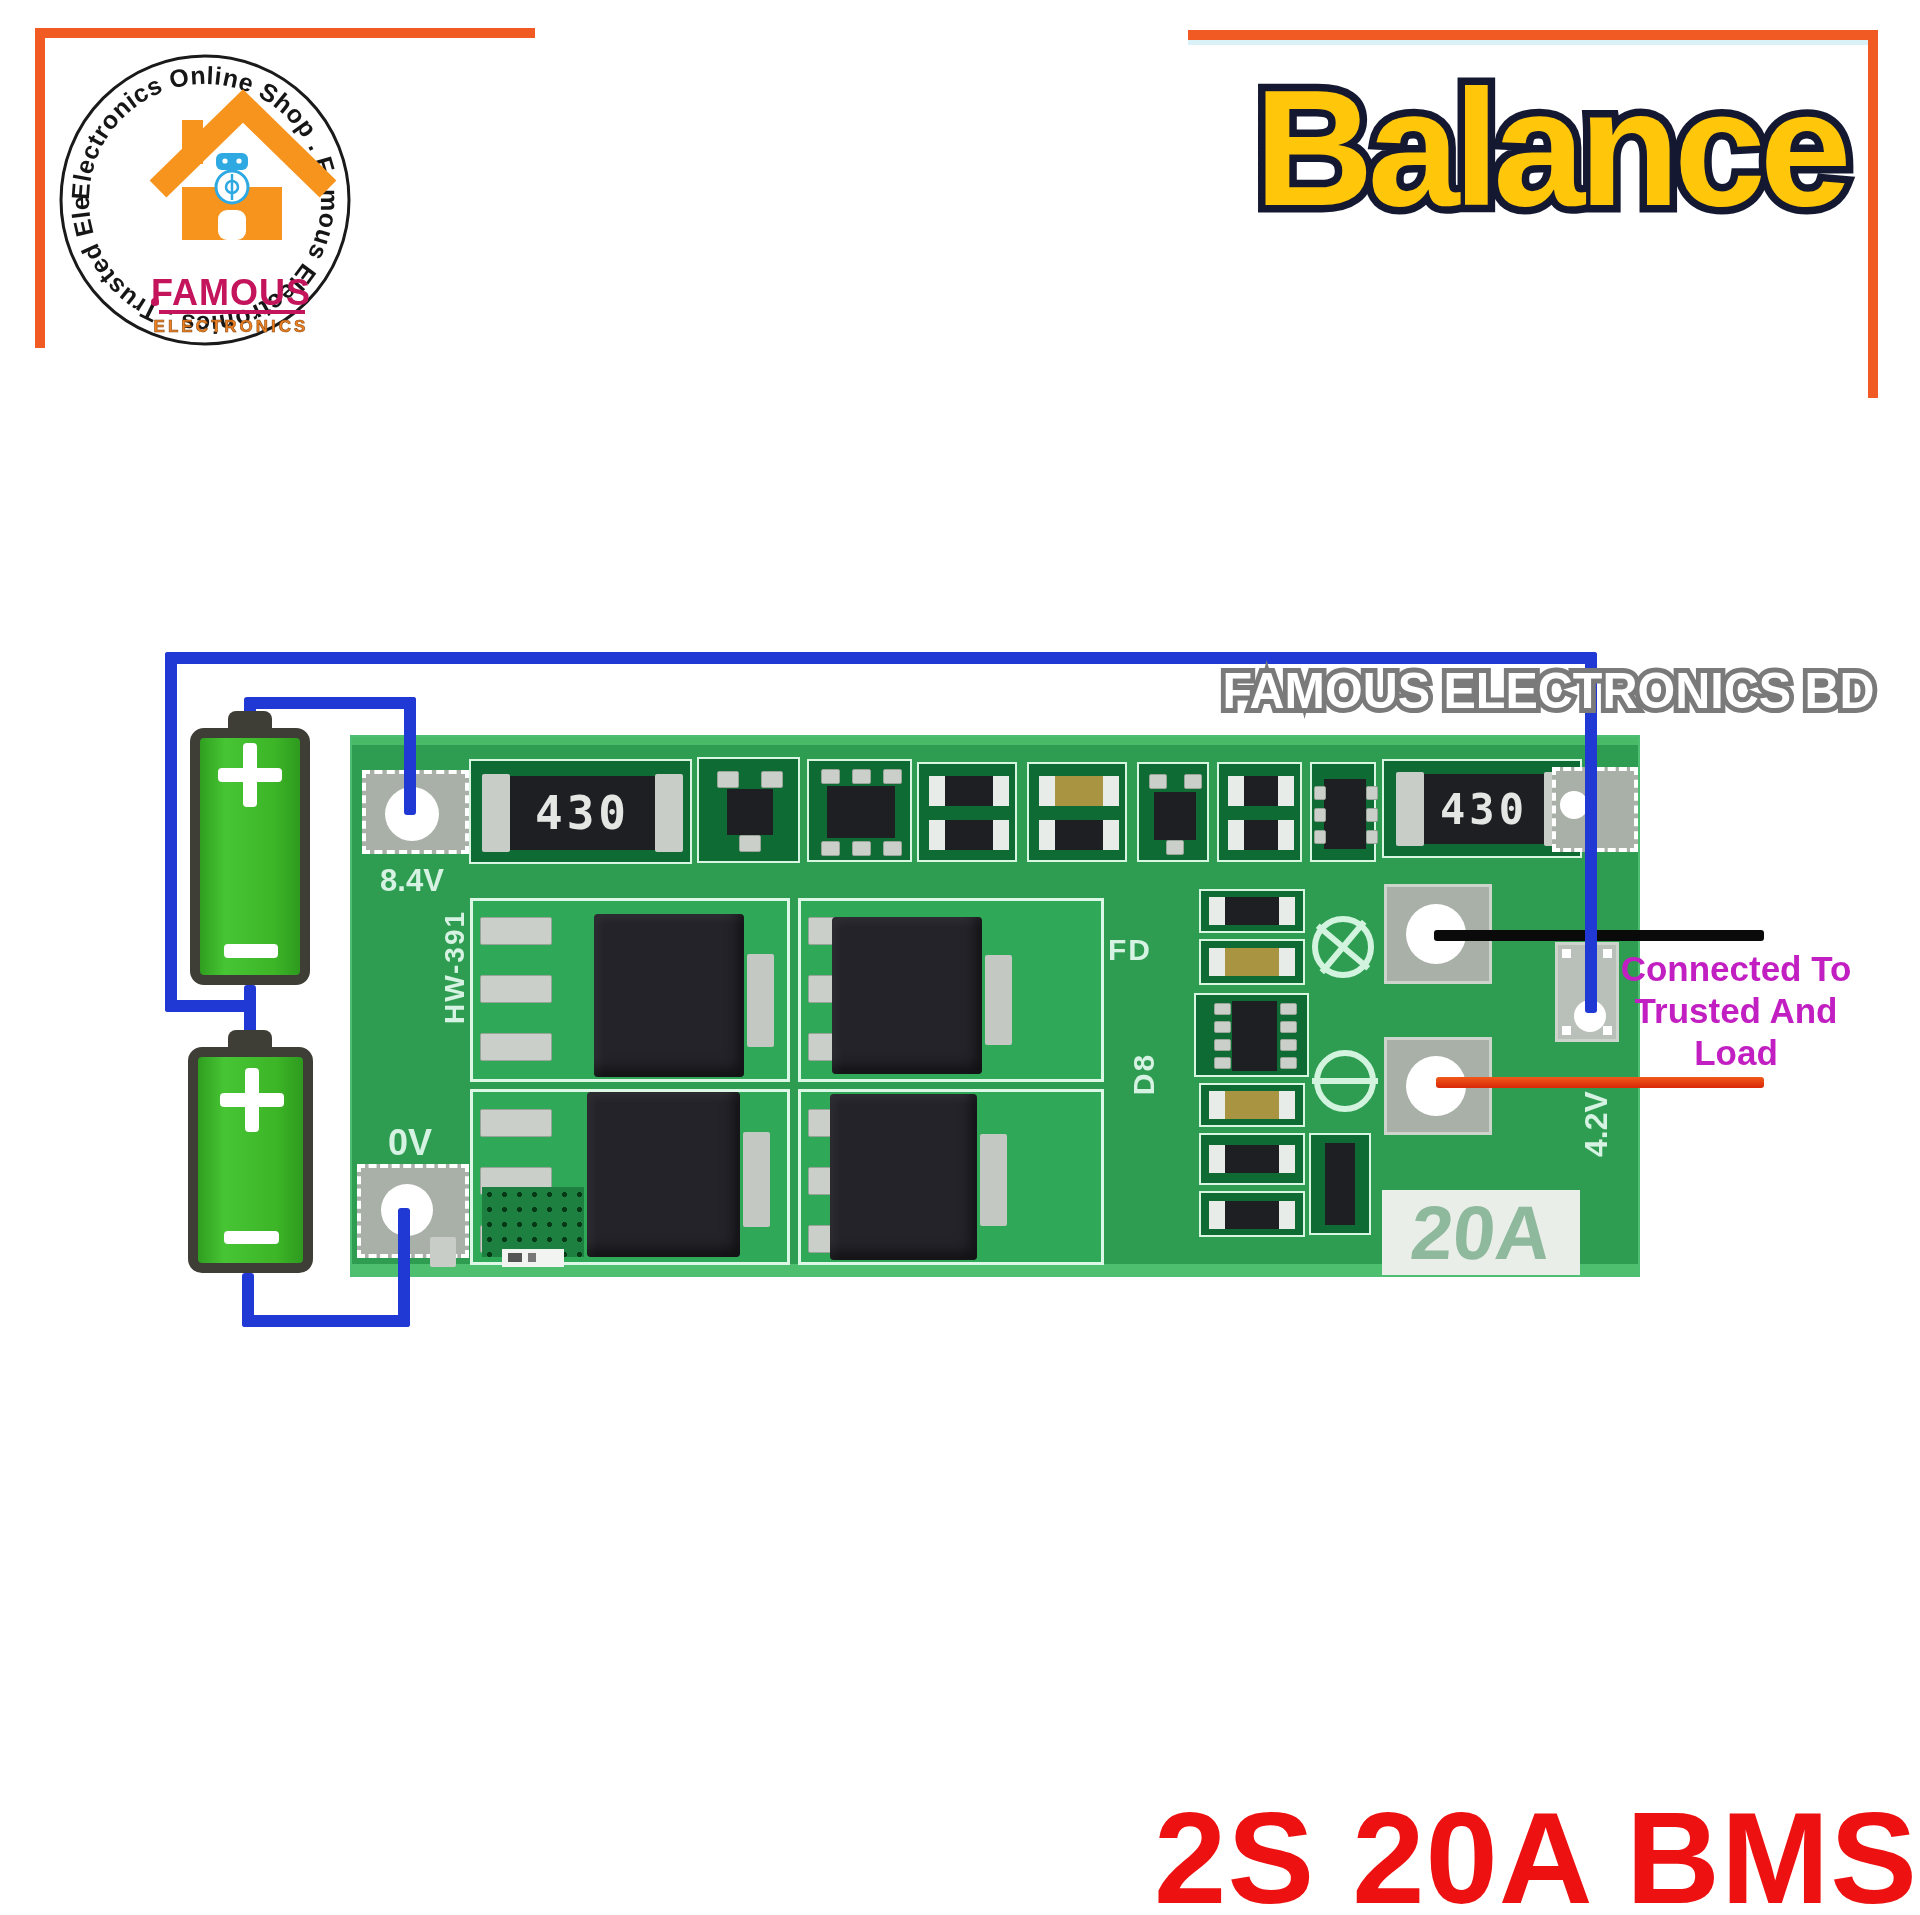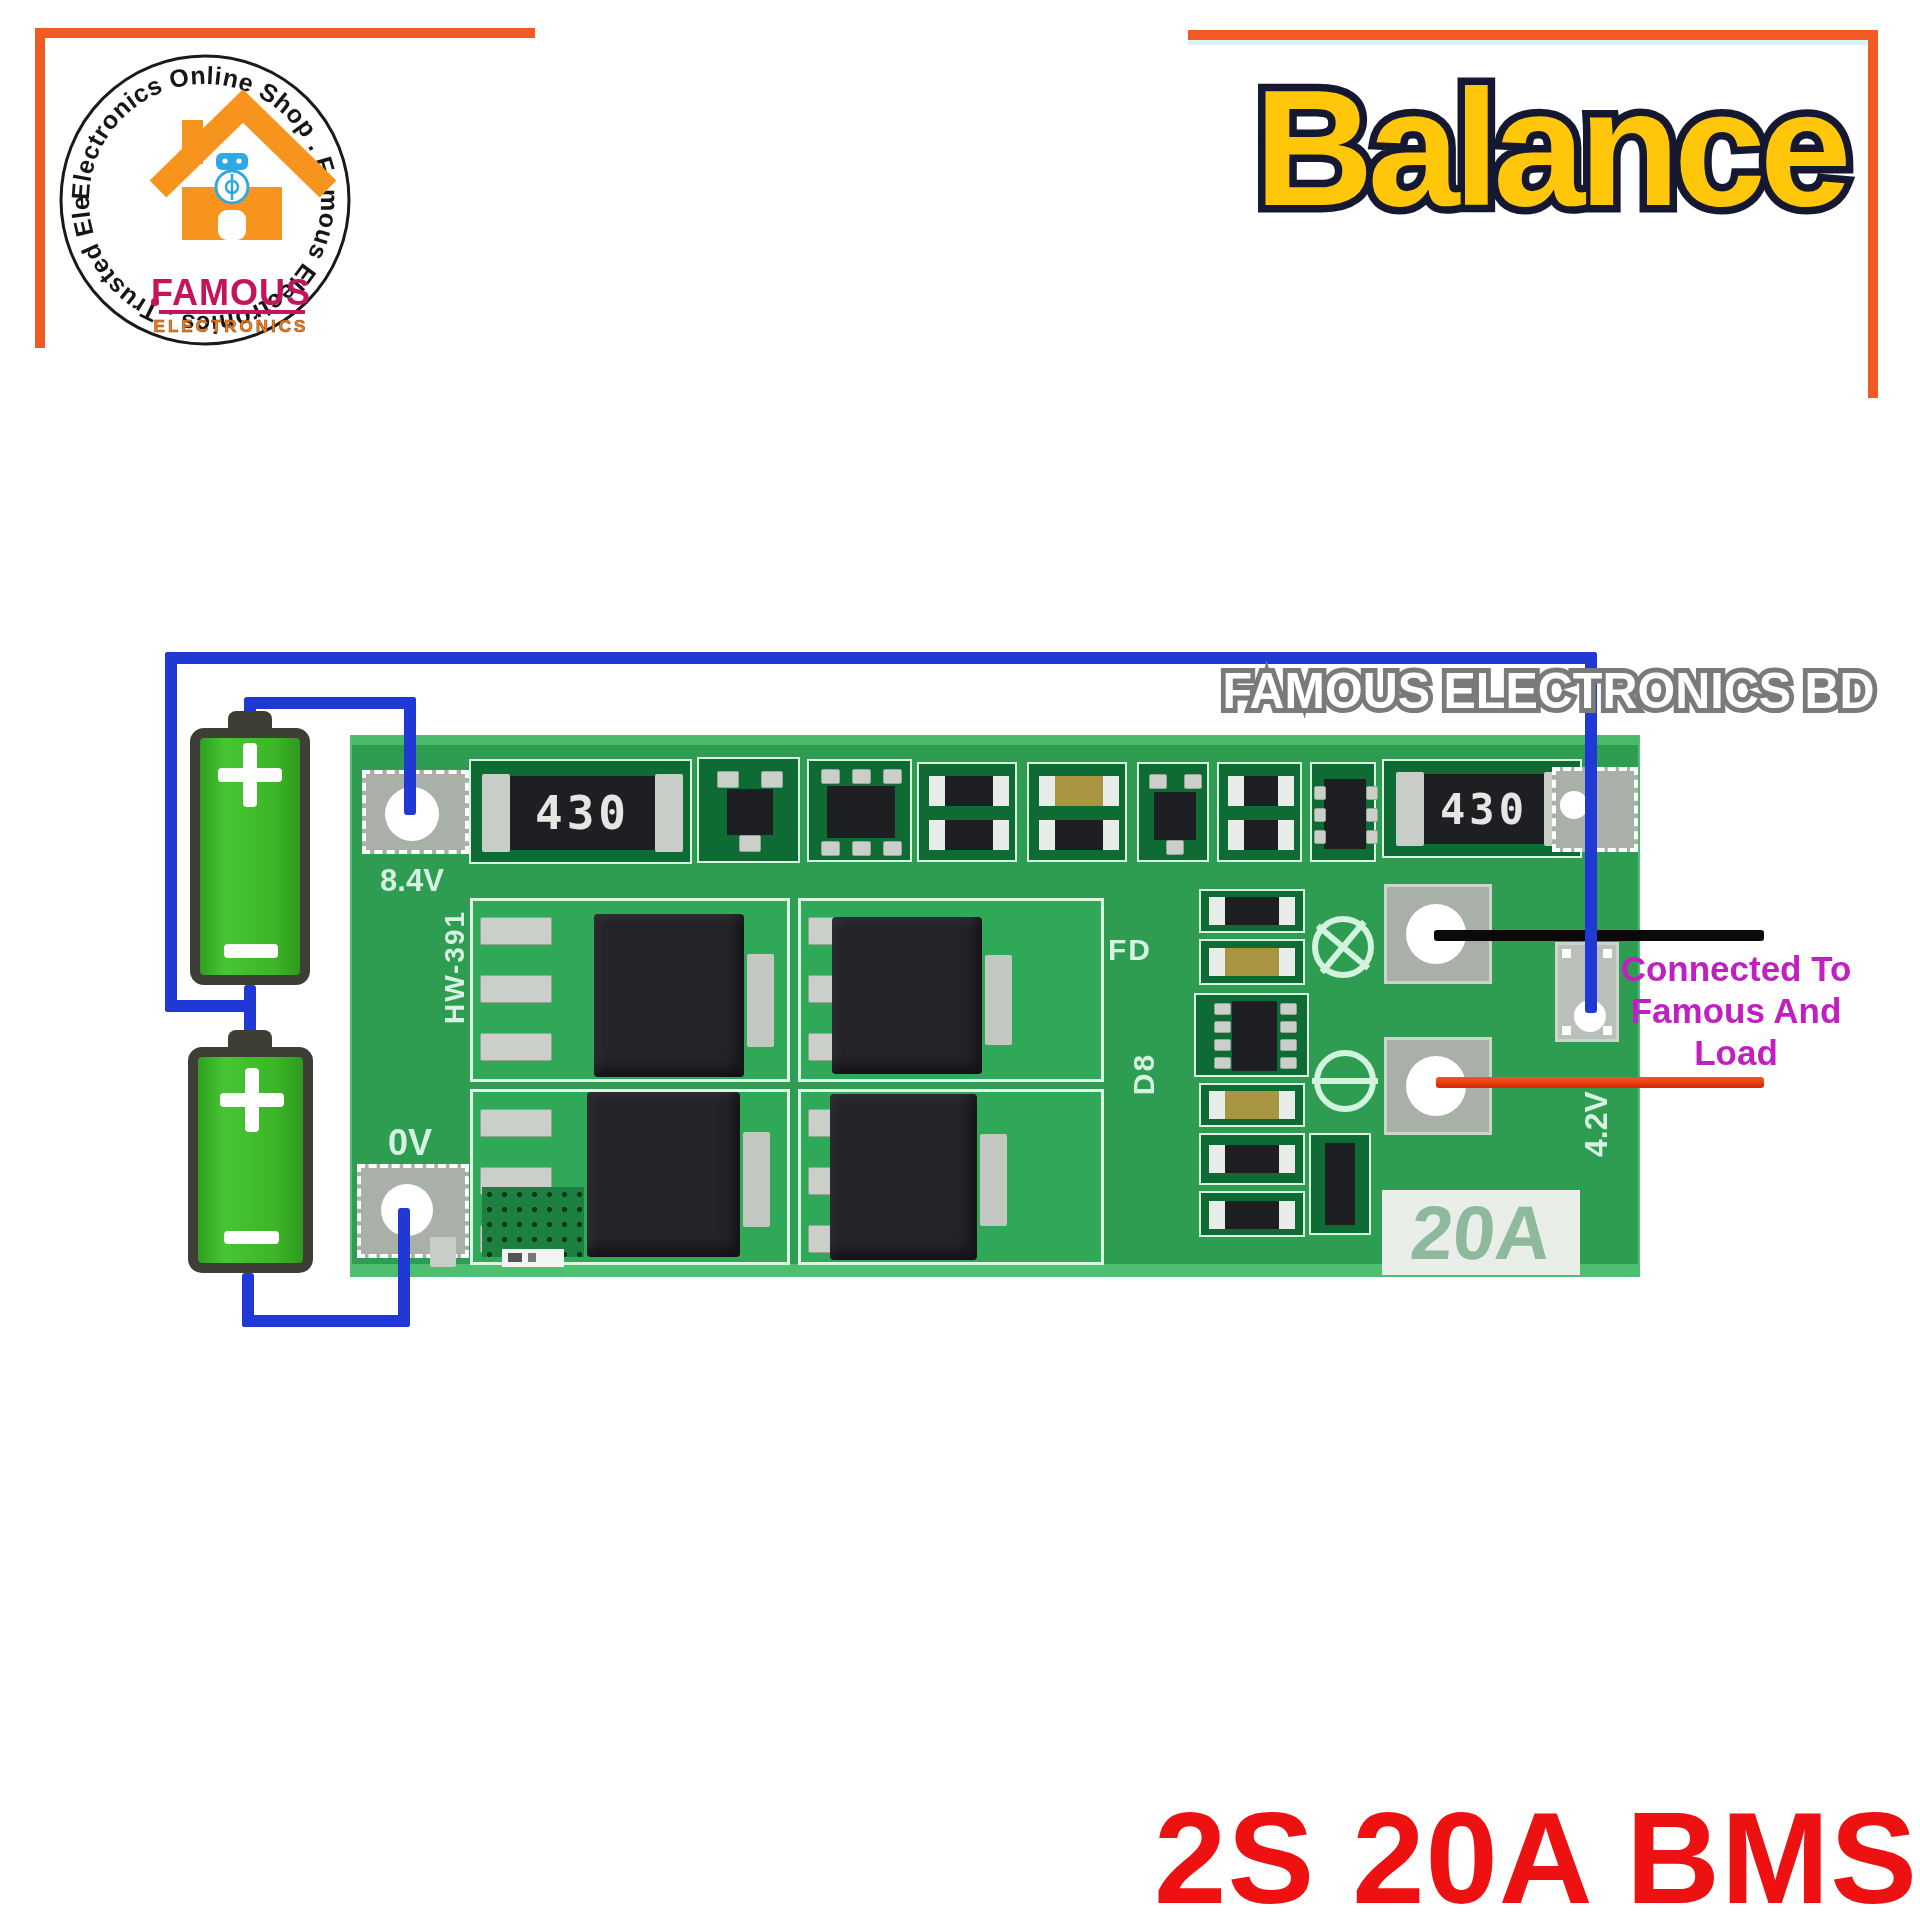--- a/index.html
+++ b/index.html
@@ -316,21 +316,21 @@
     <div class="sym" style="left:245px;top:1068px;width:14px;height:64px;"></div>
     <div class="sym" style="left:224px;top:1231px;width:55px;height:13px;"></div>
   </div>
 
   <svg class="abs" style="left:1243px;top:660px;overflow:visible;" width="630" height="66" viewBox="0 0 630 66">
     <text x="315" y="48" text-anchor="middle" font-size="50" font-weight="bold" fill="#ffffff" stroke="#7A7A7A" stroke-width="10" paint-order="stroke" transform="scale(0.97,1)">FAMOUS ELECTRONICS BD</text>
   </svg>
 
   <div class="annot" style="left:1600px;top:948px;width:272px;">
     <div>Connected To</div>
-    <div>Famous And</div>
+    <div>Trusted And</div>
     <div>Load</div>
   </div>
 
   <svg class="abs" style="left:1150px;top:1792px;overflow:visible;" width="772" height="125" viewBox="0 0 772 125">
     <text x="386" y="111" text-anchor="middle" font-size="130" font-weight="bold" fill="#EE1111" letter-spacing="1">2S 20A BMS</text>
   </svg>
 
 </div>
 
 </body></html>

